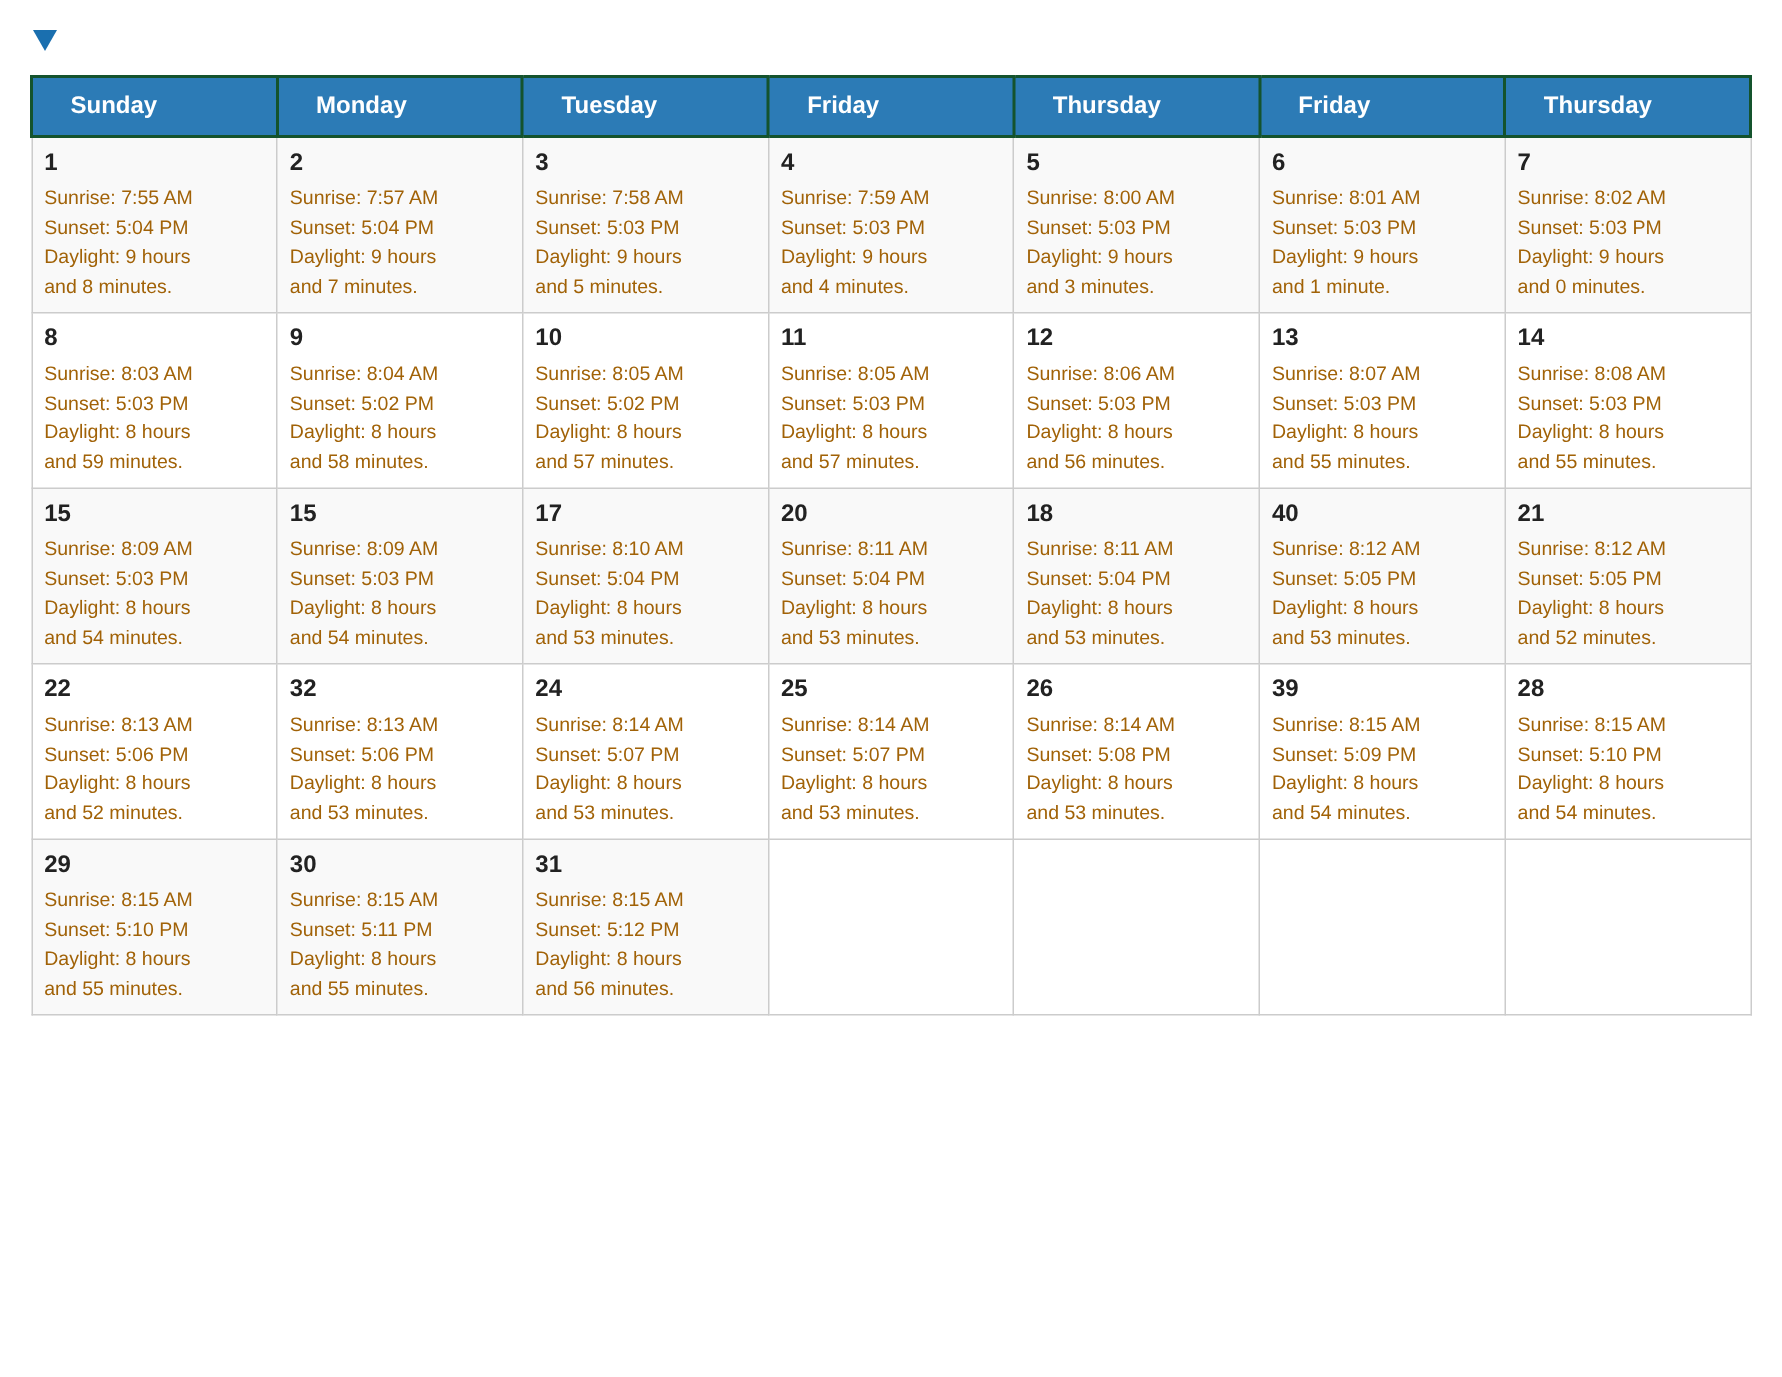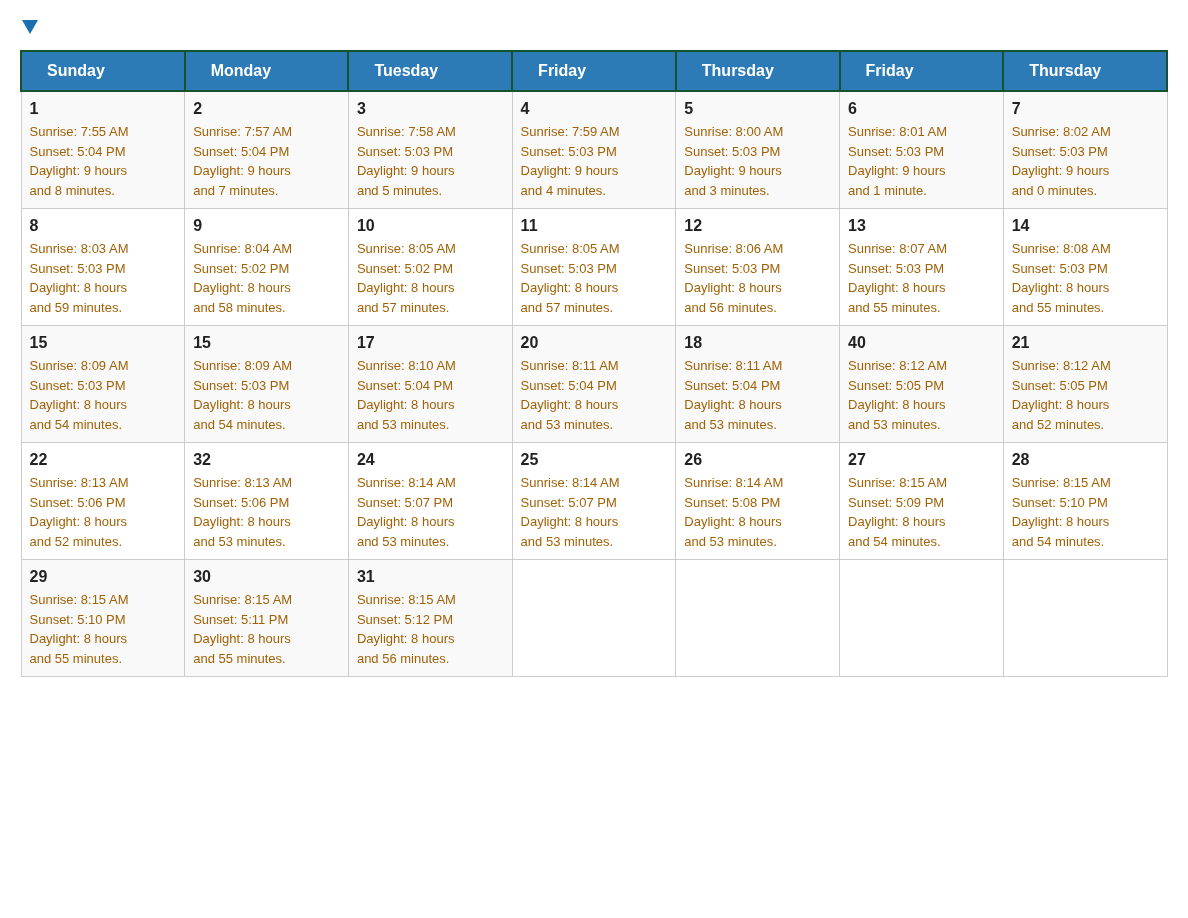--- a/index.html
+++ b/index.html
@@ -243,21 +243,21 @@
         </td>
         <td>
           <span class="day-number">25</span>
 <div class="day-info">Sunrise: 8:14 AM<br>Sunset: 5:07 PM<br>Daylight: 8 hours<br>and 53 minutes.</div>
         </td>
         <td>
           <span class="day-number">26</span>
 <div class="day-info">Sunrise: 8:14 AM<br>Sunset: 5:08 PM<br>Daylight: 8 hours<br>and 53 minutes.</div>
         </td>
         <td>
-          <span class="day-number">27</span>
+          <span class="day-number">39</span>
 <div class="day-info">Sunrise: 8:15 AM<br>Sunset: 5:09 PM<br>Daylight: 8 hours<br>and 54 minutes.</div>
         </td>
         <td>
           <span class="day-number">28</span>
 <div class="day-info">Sunrise: 8:15 AM<br>Sunset: 5:10 PM<br>Daylight: 8 hours<br>and 54 minutes.</div>
         </td>
       </tr>
       <tr>
         <td>
           <span class="day-number">29</span>

